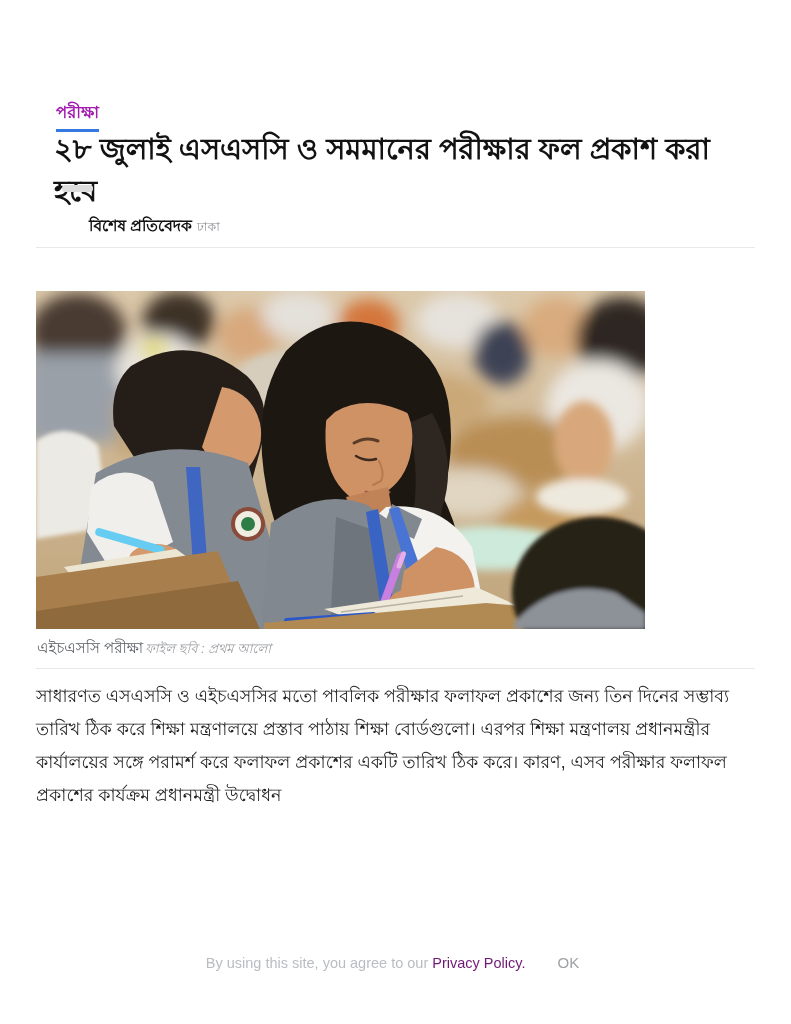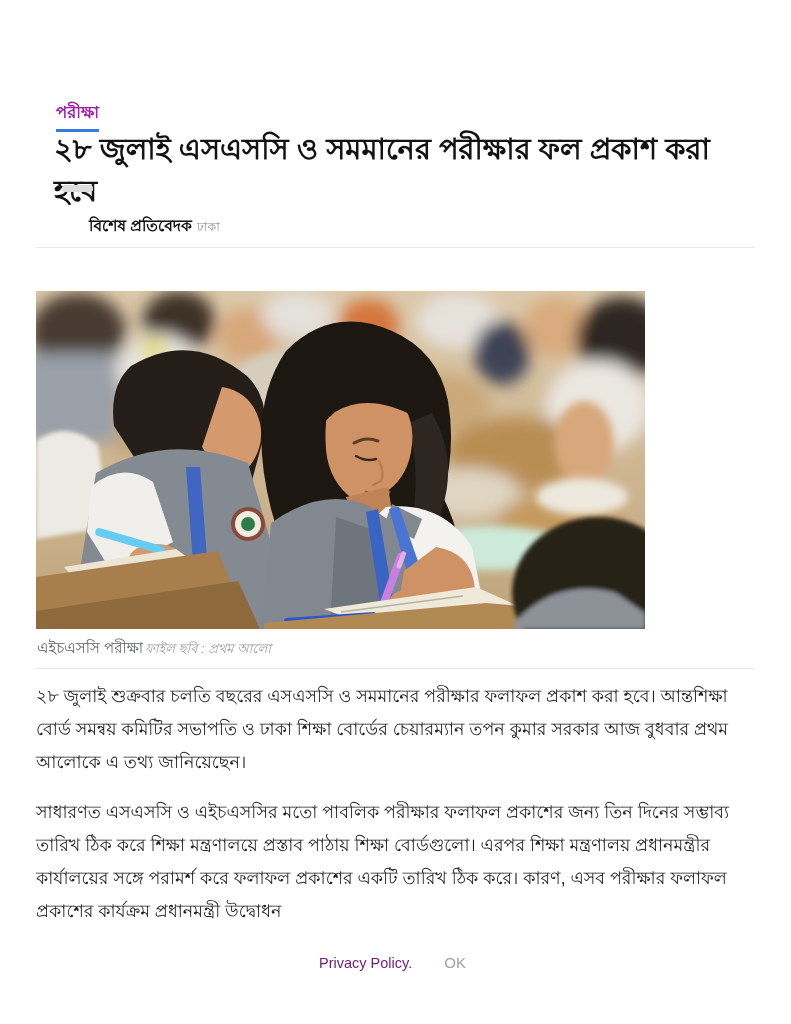--- a/index.html
+++ b/index.html
@@ -196,22 +196,22 @@
     </svg>
   </div>
 
   <div class="caption-row">
     <span>এইচএসসি পরীক্ষা</span><span class="credit">ফাইল ছবি : প্রথম আলো</span>
   </div>
 
   <hr class="divider d2">
 
   <div class="article-body">
-    <p>২৮ জুলাই শুক্রবার চলতি বছরের এসএসসি ও সমমানের পরীক্ষার ফলাফল প্রকাশ করা হবে। আন্তশিক্ষা বোর্ড সমন্বয় কমিটির সভাপতি ও ঢাকা শিক্ষা বোর্ডের চেয়ারম্যান তপন কুমার সরকার আজ বুধবার প্রথম আলোকে এ তথ্য জানিয়েছেন।</p>
     <p>সাধারণত এসএসসি ও এইচএসসির মতো পাবলিক পরীক্ষার ফলাফল প্রকাশের জন্য তিন দিনের সম্ভাব্য তারিখ ঠিক করে শিক্ষা মন্ত্রণালয়ে প্রস্তাব পাঠায় শিক্ষা বোর্ডগুলো। এরপর শিক্ষা মন্ত্রণালয় প্রধানমন্ত্রীর কার্যালয়ের সঙ্গে পরামর্শ করে ফলাফল প্রকাশের একটি তারিখ ঠিক করে। কারণ, এসব পরীক্ষার ফলাফল প্রকাশের কার্যক্রম প্রধানমন্ত্রী উদ্বোধন</p>
   </div>
 
   <div class="cookie-bar">
+    <span class="msg">By using this site, you agree to our </span>
       <a>Privacy Policy.</a>
     <button>OK</button>
   </div>
 
 </div>
 
 </body></html>

